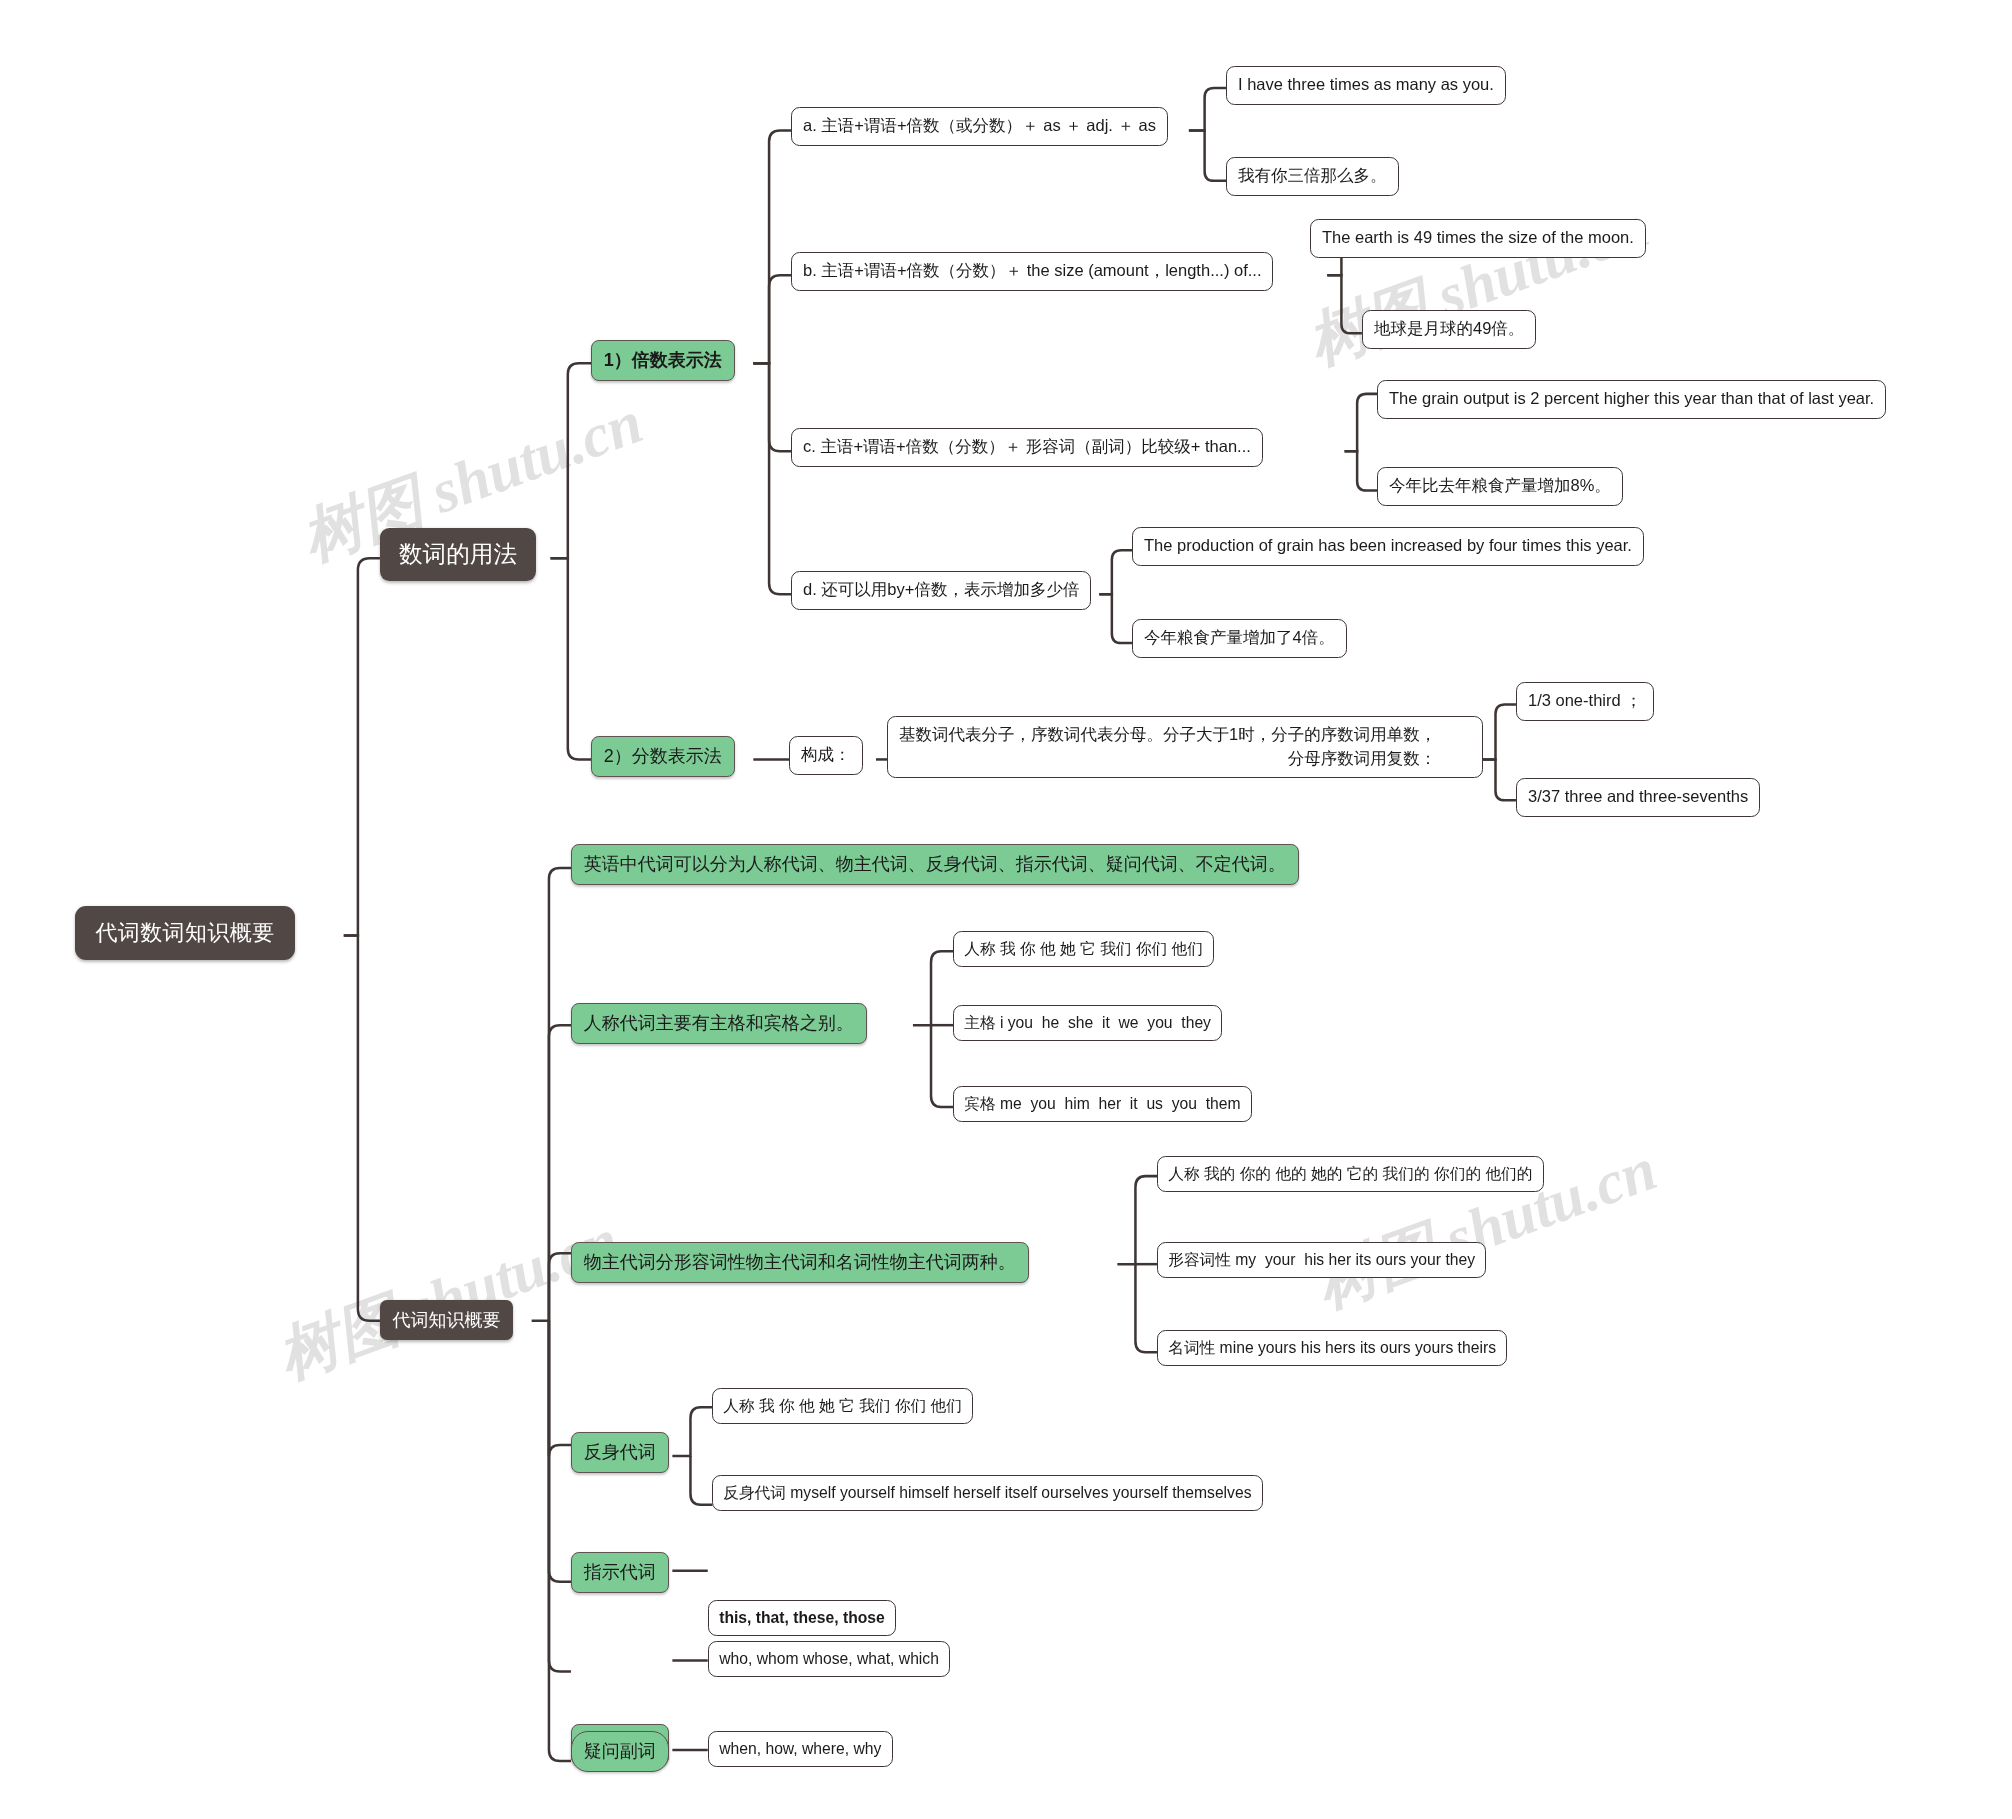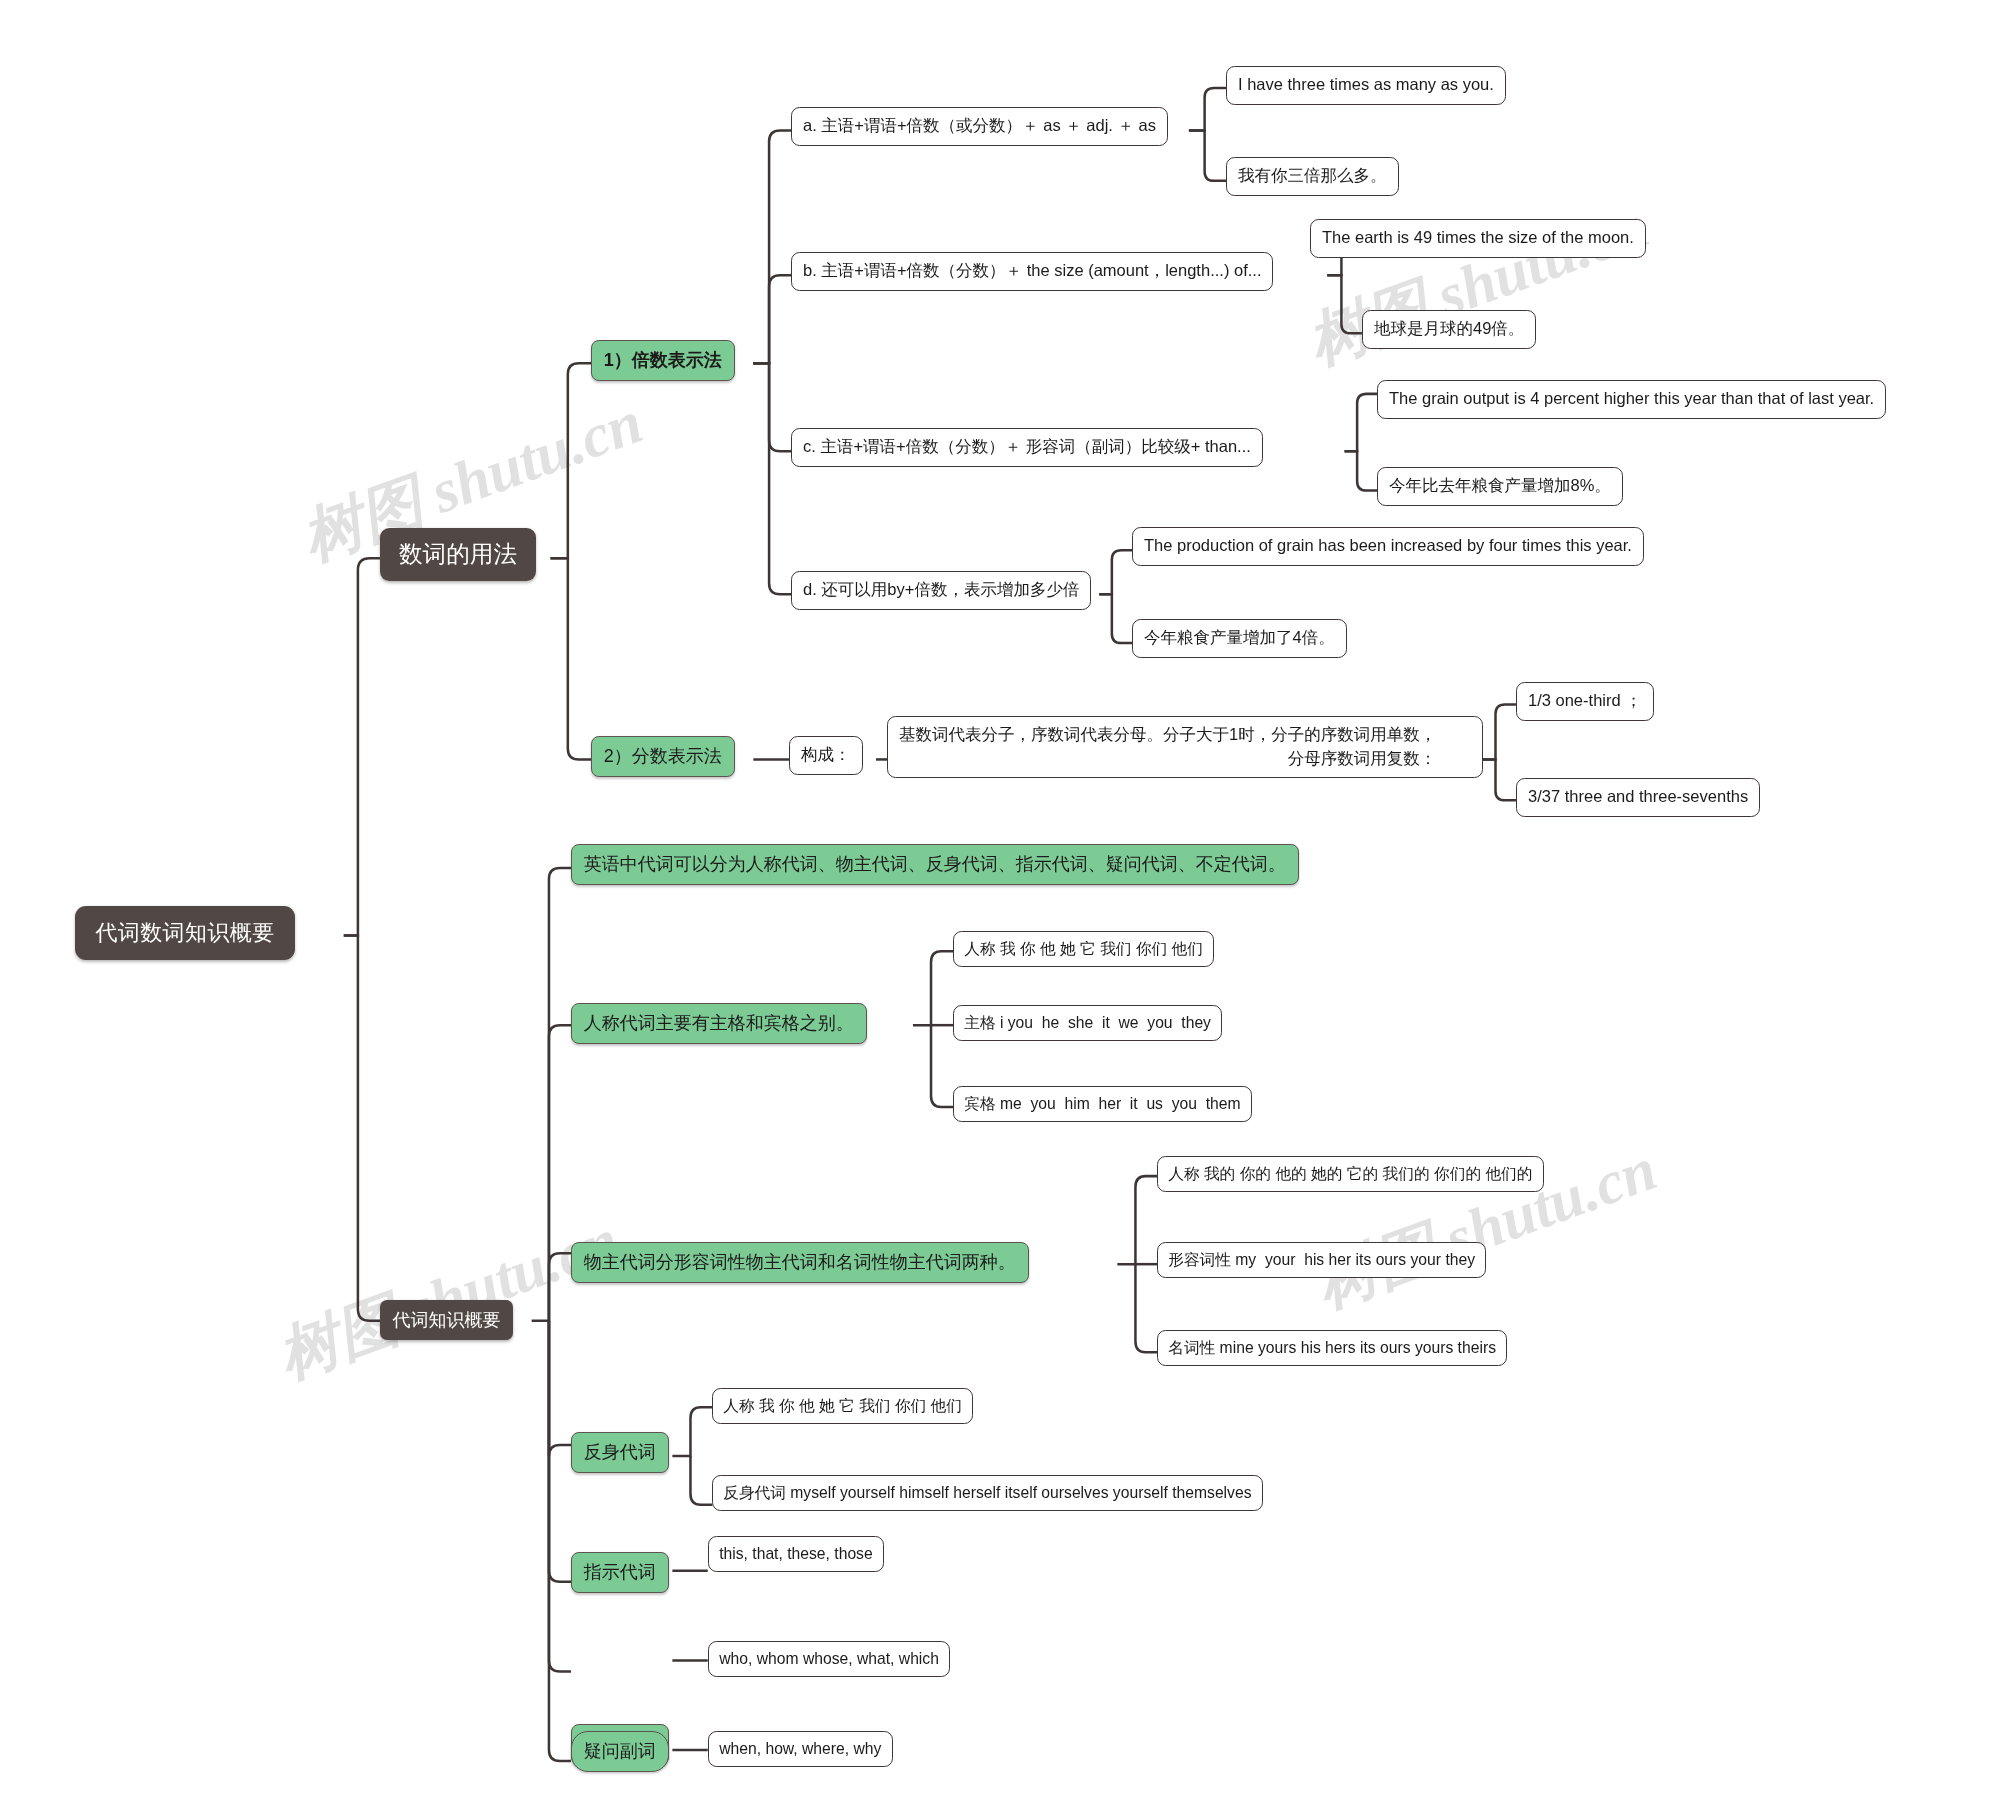--- a/index.html
+++ b/index.html
@@ -164,21 +164,21 @@
   <div class="node plain" style="left:791px; top:252px;">b. 主语+谓语+倍数（分数）＋ the size (amount，length...) of...</div>
   <div class="node plain" style="left:791px; top:428px;">c. 主语+谓语+倍数（分数）＋ 形容词（副词）比较级+ than...</div>
   <div class="node plain" style="left:791px; top:571px;">d. 还可以用by+倍数，表示增加多少倍</div>
 
   <div class="node plain" style="left:1226px; top:66px;">I have three times as many as you.</div>
   <div class="node plain" style="left:1226px; top:157px;">我有你三倍那么多。</div>
 
   <div class="node plain" style="left:1310px; top:219px;">The earth is 49 times the size of the moon.</div>
   <div class="node plain" style="left:1362px; top:310px;">地球是月球的49倍。</div>
 
-  <div class="node plain" style="left:1377px; top:380px;">The grain output is 4 percent higher this year than that of last year.</div>
+  <div class="node plain" style="left:1377px; top:380px;">The grain output is 2 percent higher this year than that of last year.</div>
   <div class="node plain" style="left:1377px; top:467px;">今年比去年粮食产量增加8%。</div>
 
   <div class="node plain" style="left:1132px; top:527px;">The production of grain has been increased by four times this year.</div>
   <div class="node plain" style="left:1132px; top:619px;">今年粮食产量增加了4倍。</div>
 
   <div class="node plain" style="left:789px; top:736px;">构成：</div>
 
   <div class="node plain" style="left:887px; top:716px; width:596px; align-items:flex-start;">基数词代表分子，序数词代表分母。分子大于1时，分子的序数词用单数，
 分母序数词用复数：</div>
 
@@ -195,21 +195,21 @@
   <div class="node green" style="left:571px; top:1242px;">物主代词分形容词性物主代词和名词性物主代词两种。</div>
   <div class="node plain tight" style="left:1157px; top:1156px;">人称 我的 你的 他的 她的 它的 我们的 你们的 他们的</div>
   <div class="node plain tight" style="left:1157px; top:1242px;">形容词性 my  your  his her its ours your they</div>
   <div class="node plain tight" style="left:1157px; top:1330px;">名词性 mine yours his hers its ours yours theirs</div>
 
   <div class="node green" style="left:571px; top:1432px;">反身代词</div>
   <div class="node plain tight" style="left:712px; top:1388px;">人称 我 你 他 她 它 我们 你们 他们</div>
   <div class="node plain tight" style="left:712px; top:1475px;">反身代词 myself yourself himself herself itself ourselves yourself themselves</div>
 
   <div class="node green" style="left:571px; top:1552px;">指示代词</div>
-  <div class="node plain tight" style="left:708px; top:1536px;">this, that, these, those</div>
+  <div class="node plain tight" style="left:708px; top:1600px;font-weight:bold;">this, that, these, those</div>
 
   <div class="node green" style="left:571px; top:1724px;">疑问代词</div>
   <div class="node plain tight" style="left:708px; top:1641px;">who, whom whose, what, which</div>
 
   <div class="node green" style="left:571px; top:1731px;border-radius:17px;">疑问副词</div>
   <div class="node plain tight" style="left:708px; top:1731px;">when, how, where, why</div>
 
 </div>
 
 

